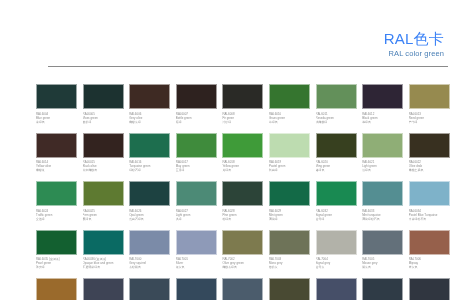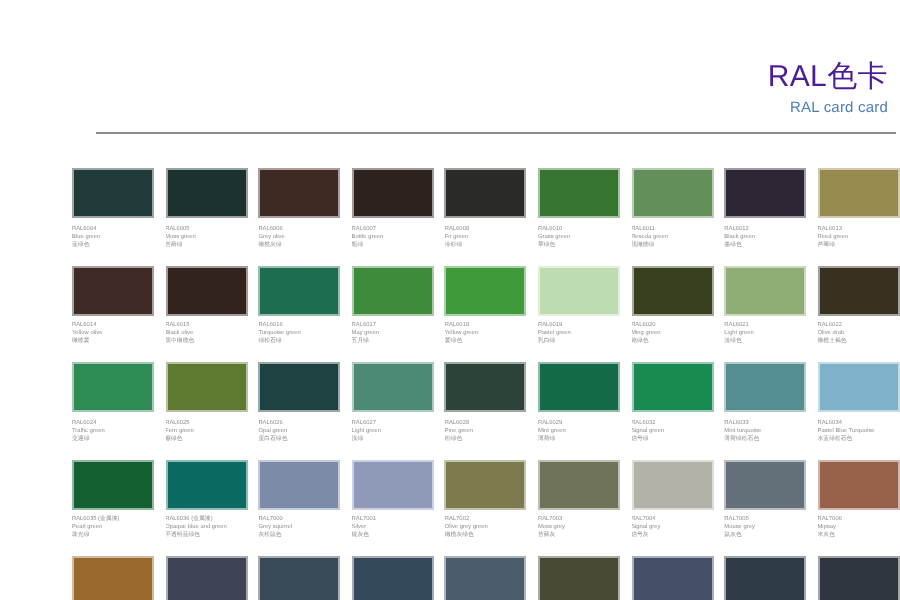--- a/index.html
+++ b/index.html
@@ -21,21 +21,21 @@
     background: #ffffff;
     box-sizing: border-box;
   }
   .header {
     position: absolute;
     top: 30px;
     right: 6px;
     text-align: right;
   }
   .header-title {
-    color: #4c1d95;
+    color: #3b82f6;
     font-size: 15px;
     letter-spacing: 0.2px;
     line-height: 17px;
     font-weight: 400;
   }
   .header-sub {
     color: #4a7fb5;
     font-size: 7.5px;
     line-height: 11px;
     margin-top: 1px;
@@ -82,21 +82,21 @@
   .label .en { display: block; }
   .label .cn { display: block; font-family: "DejaVu Sans", sans-serif; }
 </style>
 </head>
 <body>
 
 <div class="page">
 
   <div class="header">
     <div class="header-title">RAL色卡</div>
-    <div class="header-sub">RAL card card</div>
+    <div class="header-sub">RAL color green</div>
   </div>
 
   <div class="divider"></div>
 
   <div class="grid" id="swatch-grid">
       <div class="cell">
         <div class="swatch" style="background: rgb(31, 58, 56);"></div>
         <div class="label">
           <span class="code">RAL6004</span>
           <span class="en">Blue green</span>

